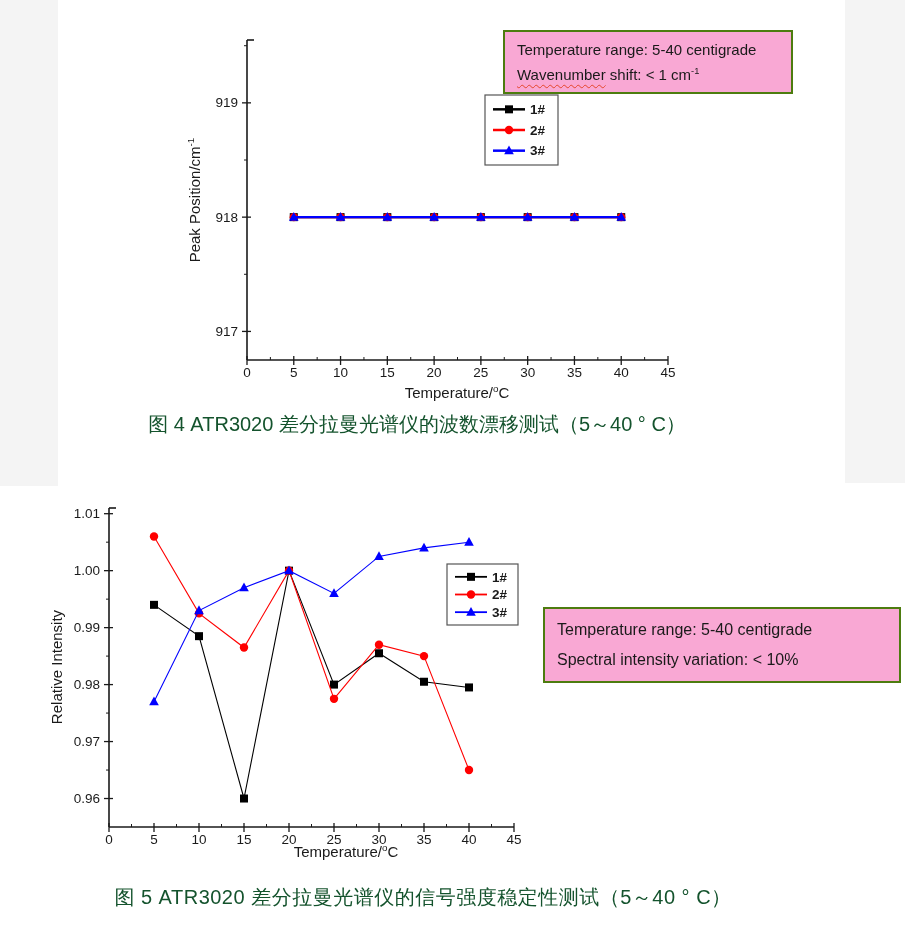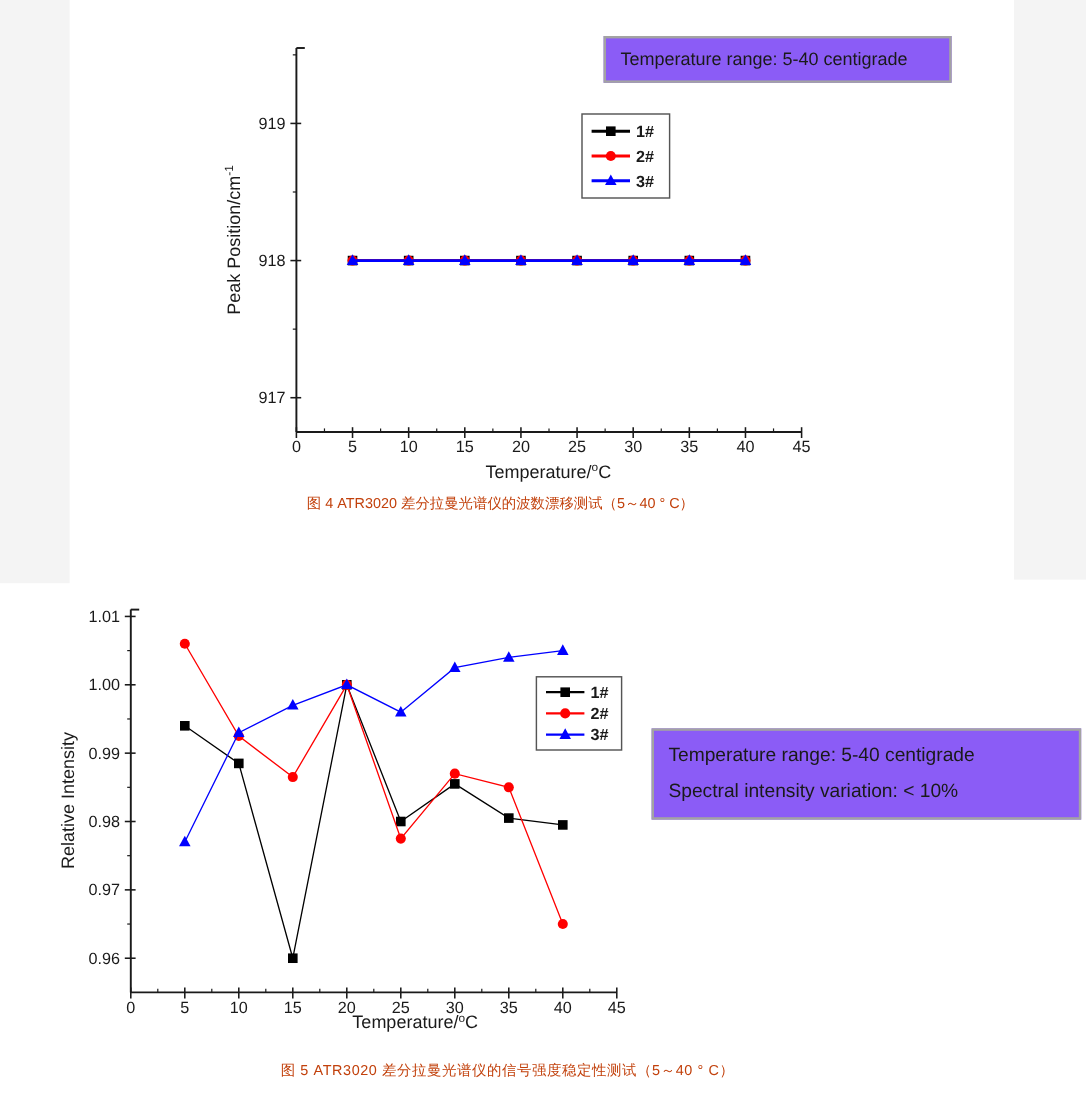--- a/index.html
+++ b/index.html
@@ -7,31 +7,31 @@
     width:905px;height:927px;position:relative;background:#ffffff;overflow:hidden;
     font-family:"Liberation Sans","DejaVu Sans",sans-serif;
   }
   .strip{position:absolute;background:#f4f4f4;}
   #margin-left{left:0;top:0;width:58px;height:486px;}
   #margin-right{left:845px;top:0;width:60px;height:483px;}
   svg.chart{position:absolute;left:0;}
   #chart1{top:0;}
   #chart2{top:480px;}
   .anno-box{
-    position:absolute;background:#8b5cf6;border:2px solid #a3a3a3;
+    position:absolute;background:#f9a8d4;border:2px solid #4d7c0f;
     color:#1a1a1a;z-index:5;white-space:nowrap;
   }
   #textbox1{left:503px;top:30px;width:262px;padding:5px 12px;font-size:15px;line-height:25px;}
   #textbox2{left:543px;top:607px;width:330px;padding:6px 12px;font-size:16px;line-height:30px;}
   .squiggle{
     text-decoration:underline;text-decoration-style:wavy;
     text-decoration-color:#e4452a;text-decoration-thickness:1px;text-underline-offset:4px;
   }
   sup{font-size:0.62em;line-height:0;vertical-align:super;}
-  .caption{position:absolute;text-align:center;font-size:12px;color:#c2410c;z-index:4;}
+  .caption{position:absolute;text-align:center;font-size:20px;color:#14532d;z-index:4;}
   #caption1{left:0;top:411px;width:834px;}
   #caption2{left:0;top:884px;width:846px;letter-spacing:0.5px;}
 </style>
 </head>
 <body>
 
 <div class="strip" id="margin-left"></div>
 <div class="strip" id="margin-right"></div>
 
 <svg id="chart1" class="chart" width="905" height="410">
@@ -204,20 +204,23 @@
     <path d="M 471 126.96666666666668 L 475.8 135.76666666666668 L 466.2 135.76666666666668 Z" fill="#0000ff"></path>
     <text x="492" y="136.9666666666667" fill="#1a1a1a" font-size="13.5" text-anchor="start" font-family="&quot;Liberation Sans&quot;,&quot;DejaVu Sans&quot;,sans-serif" font-weight="bold"><tspan>3#</tspan></text>
     <text x="346" y="377" fill="#1a1a1a" font-size="15" text-anchor="middle" font-family="&quot;Liberation Sans&quot;,&quot;DejaVu Sans&quot;,sans-serif"><tspan>Temperature/</tspan><tspan dy="-5.7" font-size="9.9">o</tspan><tspan dy="5.7">C</tspan></text>
     <text x="62" y="187" fill="#1a1a1a" font-size="15" text-anchor="middle" font-family="&quot;Liberation Sans&quot;,&quot;DejaVu Sans&quot;,sans-serif" transform="rotate(-90 62 187)"><tspan>Relative Intensity</tspan></text>
   </svg>
 
 <div class="anno-box" id="textbox1">
   <div>
     <span>Temperature range: 5-40 centigrade</span>
   </div>
+  <div>
+    <span class="squiggle">Wavenumber</span><span> shift: &lt; 1 cm</span><sup>-1</sup>
+  </div>
 </div>
 
 <div class="anno-box" id="textbox2">
   <div>
     <span>Temperature range: 5-40 centigrade</span>
   </div>
   <div>
     <span>Spectral intensity variation: &lt; 10%</span>
   </div>
 </div>

